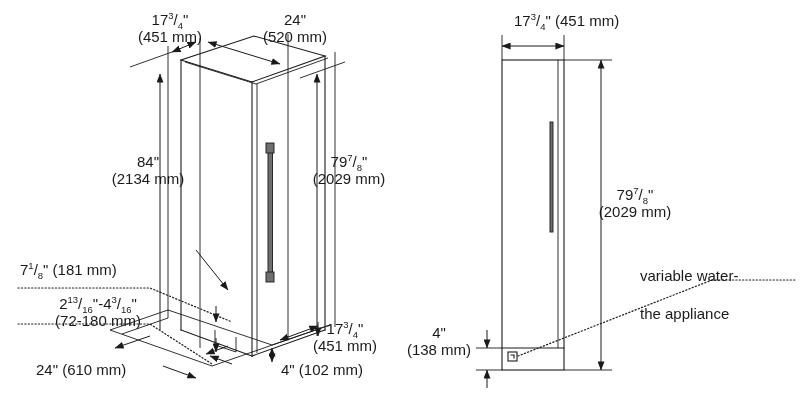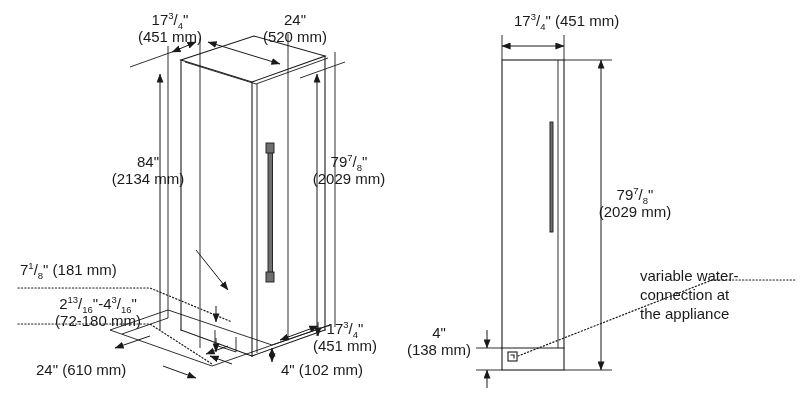--- a/index.html
+++ b/index.html
@@ -285,17 +285,17 @@
     <span>(2029 mm)</span>
   </div>
 
   <div class="lbl ctr" style="left:395px; top:324px; width:88px;">
     <span>4"</span><br>
     <span>(138 mm)</span>
   </div>
 
   <div class="lbl" style="left:640px; top:266px; line-height:19px;">
     <span>variable water-</span><br>
-    <span>connection at</span><br>
+    <br>
     <span>the appliance</span>
   </div>
 
 </div>
 
 </body></html>

